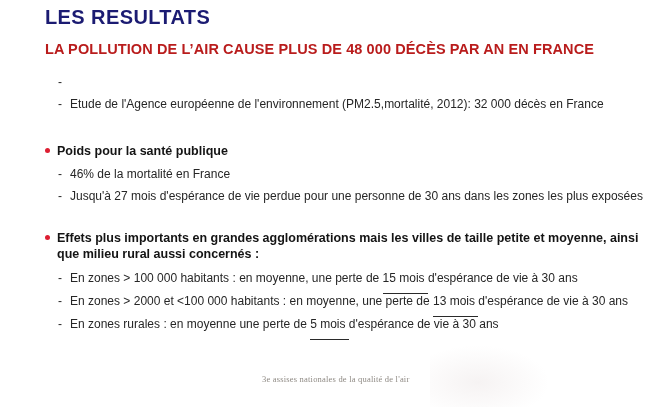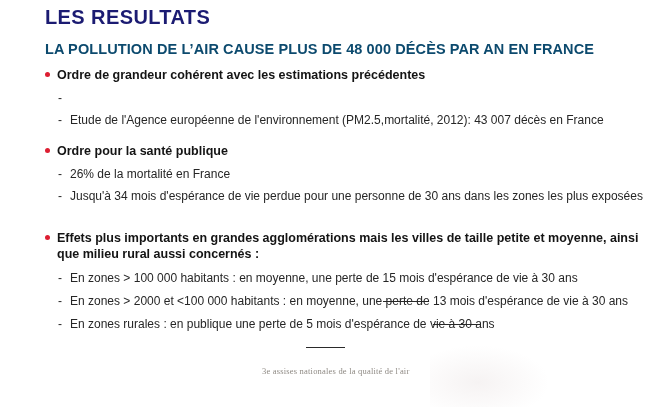--- a/index.html
+++ b/index.html
@@ -23,21 +23,21 @@
     color: #1b1b72;
   }
   .slide-subtitle {
     position: absolute;
     left: 45px;
     top: 41px;
     margin: 0;
     font-size: 14.5px;
     font-weight: bold;
     letter-spacing: 0.1px;
-    color: #0c4a6e;
+    color: #b91c1c;
     white-space: nowrap;
   }
   .sec {
     position: absolute;
     left: 45px;
     right: 8px;
   }
   .sec-head {
     display: flex;
     align-items: flex-start;
@@ -64,26 +64,26 @@
     gap: 8px;
     margin: 8px 0 0 13px;
     font-size: 12px;
     line-height: 14px;
     color: #262626;
   }
   .sec3 .item { margin-top: 9px; }
   .dash { flex: none; }
   .u {
     border-bottom: 1px solid #2a2a2a;
-    padding-bottom: 16px;
+    padding-bottom: 8px;
   }
   .footer {
     position: absolute;
     left: 262px;
-    top: 366px;
+    top: 374px;
     font-family: "Liberation Serif", serif;
     font-size: 8.5px;
     letter-spacing: 0.2px;
     color: #8f8a84;
   }
   .smudge {
     position: absolute;
     left: 430px;
     top: 345px;
     width: 120px;
@@ -95,64 +95,60 @@
 </head>
 <body>
 
 <div class="slide">
 
   <h1 class="slide-title">LES RESULTATS</h1>
 
   <h2 class="slide-subtitle">LA POLLUTION DE L’AIR CAUSE PLUS DE 48 000 DÉCÈS PAR AN EN FRANCE</h2>
 
   <section class="sec" style="top:67px">
-    <div class="sec-head">
-      <span class="dot"></span>
-      <span class="sec-title">Ordre de grandeur cohérent avec les estimations précédentes</span>
-    </div>
     <div class="item">
       <span class="dash">-</span>
     </div>
     <div class="item">
       <span class="dash">-</span>
-      <span>Etude de l'Agence européenne de l'environnement (PM2.5,mortalité, 2012): 43 007 décès en France</span>
+      <span>Etude de l'Agence européenne de l'environnement (PM2.5,mortalité, 2012): 32 000 décès en France</span>
     </div>
   </section>
 
   <section class="sec" style="top:143px">
     <div class="sec-head">
       <span class="dot"></span>
-      <span class="sec-title">Ordre pour la santé publique</span>
+      <span class="sec-title">Poids pour la santé publique</span>
     </div>
     <div class="item">
       <span class="dash">-</span>
-      <span>26% de la mortalité en France</span>
+      <span>46% de la mortalité en France</span>
     </div>
     <div class="item">
       <span class="dash">-</span>
-      <span>Jusqu'à 34 mois d'espérance de vie perdue pour une personne de 30 ans dans les zones les plus exposées</span>
+      <span>Jusqu'à 27 mois d'espérance de vie perdue pour une personne de 30 ans dans les zones les plus exposées</span>
     </div>
   </section>
 
   <section class="sec sec3" style="top:230px">
     <div class="sec-head">
       <span class="dot"></span>
       <span class="sec-title">Effets plus importants en grandes agglomérations mais les villes de taille petite et moyenne, ainsi que milieu rural aussi concernés :</span>
     </div>
     <div class="item">
       <span class="dash">-</span>
       <span><span>En zones &gt; 100 000 habitants : en moyenne, une perte de </span><span class="u">15 mois </span><span>d'espérance de vie à 30 ans</span></span>
     </div>
     <div class="item">
       <span class="dash">-</span>
       <span><span>En zones &gt; 2000 et &lt;100 000 habitants : en moyenne, une perte de </span><span class="u">13 mois </span><span>d'espérance de vie à 30 ans</span></span>
     </div>
     <div class="item">
       <span class="dash">-</span>
-      <span><span>En zones rurales : en publique une perte de </span><span class="u">5 mois </span><span>d'espérance de vie à 30 ans</span></span>
+      <span><span>En zones rurales : en moyenne une perte de </span><span class="u">5 mois </span><span>d'espérance de vie à 30 ans</span></span>
     </div>
   </section>
 
   <div class="footer">3e assises nationales de la qualité de l'air</div>
 
   <div class="smudge"></div>
 
 </div>
 
 </body></html>

